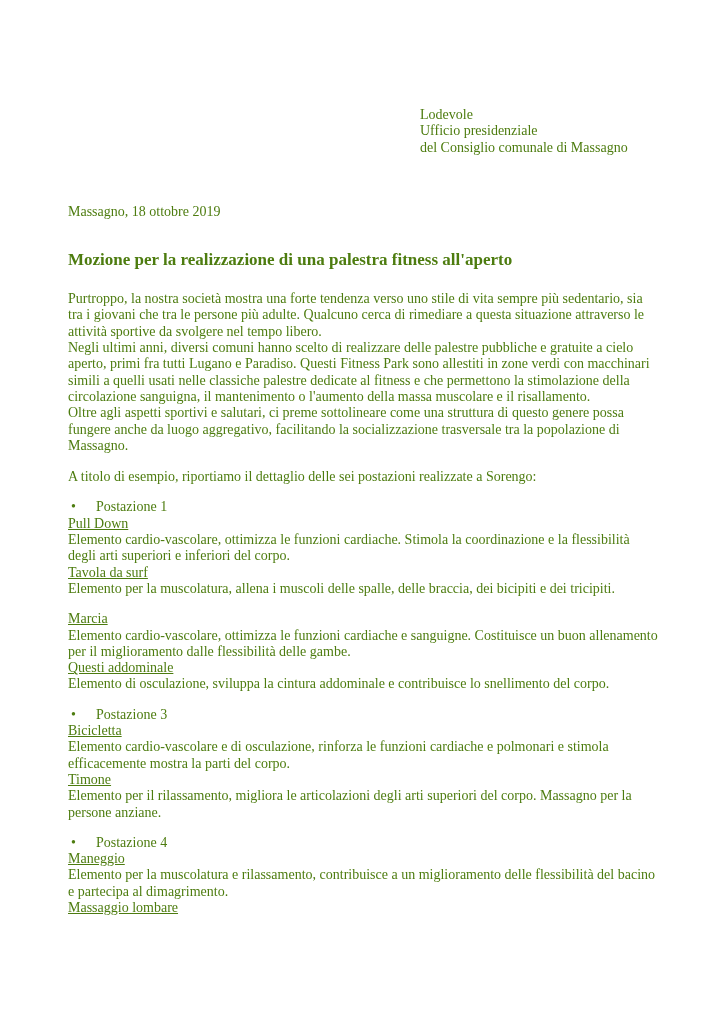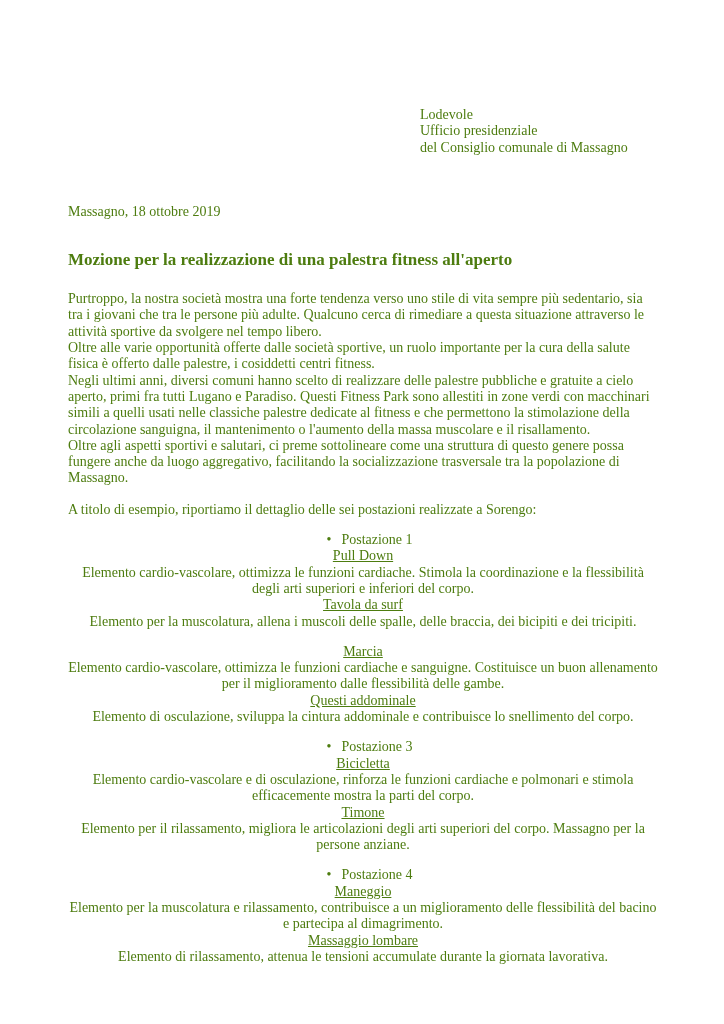--- a/index.html
+++ b/index.html
@@ -40,21 +40,20 @@
     margin-top: 21px;
   }
   p {
     margin: 0;
   }
   .intro {
     margin-top: 15px;
   }
   .station {
     margin-top: 14px;
-    text-align: center;
   }
   .bullet-line .bullet {
     display: inline-block;
     width: 25px;
     padding-left: 3px;
     box-sizing: content-box;
   }
   .equip-name {
     text-decoration: underline;
   }
@@ -69,21 +68,20 @@
     <div>Ufficio presidenziale</div>
     <div>del Consiglio comunale di Massagno</div>
   </div>
 
   <div class="dateline">Massagno, 18 ottobre 2019</div>
 
   <h1 class="doc-title">Mozione per la realizzazione di una palestra fitness all'aperto</h1>
 
   <div class="body-paragraphs">
     <p>Purtroppo, la nostra società mostra una forte tendenza verso uno stile di vita sempre più sedentario, sia tra i giovani che tra le persone più adulte. Qualcuno cerca di rimediare a questa situazione attraverso le attività sportive da svolgere nel tempo libero.</p>
-    <p>Oltre alle varie opportunità offerte dalle società sportive, un ruolo importante per la cura della salute fisica è offerto dalle palestre, i cosiddetti centri fitness.</p>
     <p>Negli ultimi anni, diversi comuni hanno scelto di realizzare delle palestre pubbliche e gratuite a cielo aperto, primi fra tutti Lugano e Paradiso. Questi Fitness Park sono allestiti in zone verdi con macchinari simili a quelli usati nelle classiche palestre dedicate al fitness e che permettono la stimolazione della circolazione sanguigna, il mantenimento o l'aumento della massa muscolare e il risallamento.</p>
     <p>Oltre agli aspetti sportivi e salutari, ci preme sottolineare come una struttura di questo genere possa fungere anche da luogo aggregativo, facilitando la socializzazione trasversale tra la popolazione di Massagno.</p>
   </div>
 
   <p class="intro">A titolo di esempio, riportiamo il dettaglio delle sei postazioni realizzate a Sorengo:</p>
 
   <div class="station">
     <div class="bullet-line">
       <span class="bullet">•</span><span>Postazione 1</span>
     </div>
@@ -110,16 +108,15 @@
     <p>Elemento per il rilassamento, migliora le articolazioni degli arti superiori del corpo. Massagno per la persone anziane.</p>
   </div>
 
   <div class="station">
     <div class="bullet-line">
       <span class="bullet">•</span><span>Postazione 4</span>
     </div>
     <div class="equip-name">Maneggio</div>
     <p>Elemento per la muscolatura e rilassamento, contribuisce a un miglioramento delle flessibilità del bacino e partecipa al dimagrimento.</p>
     <div class="equip-name">Massaggio lombare</div>
-    <p>Elemento di rilassamento, attenua le tensioni accumulate durante la giornata lavorativa.</p>
   </div>
 
 </div>
 
 </body></html>

